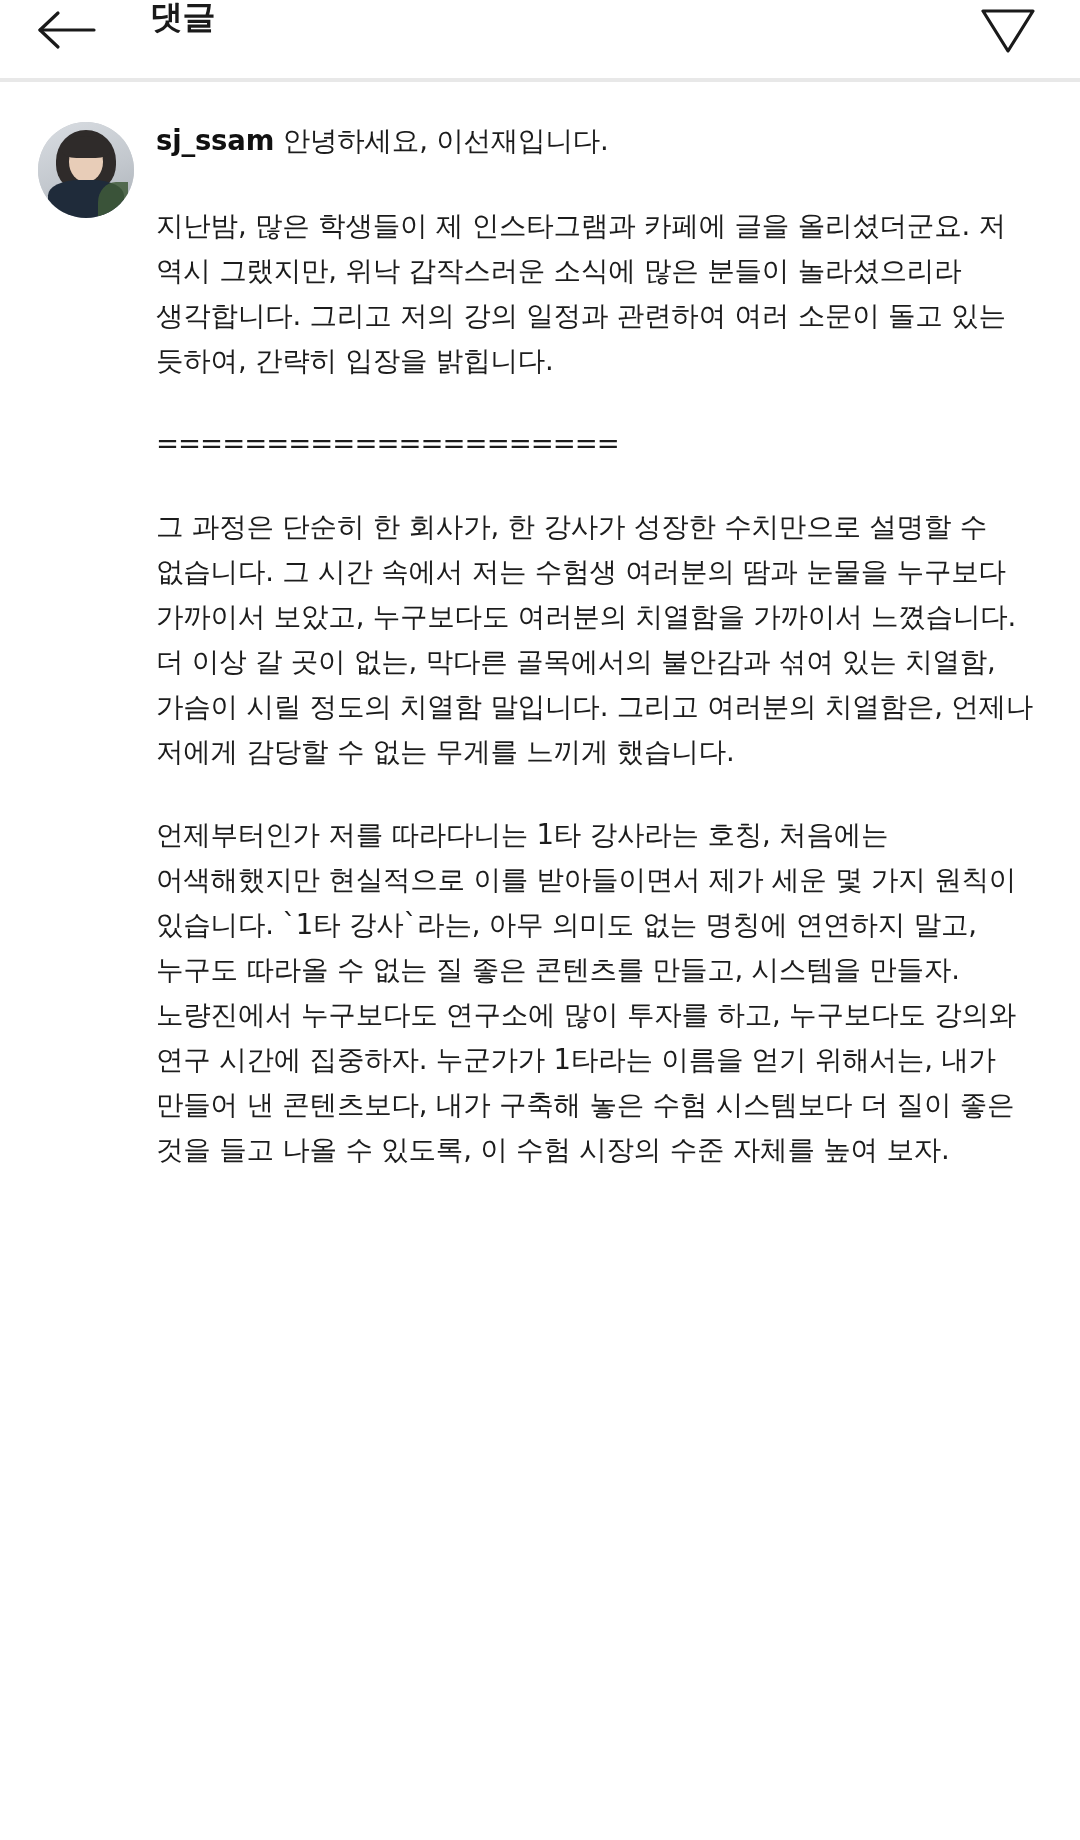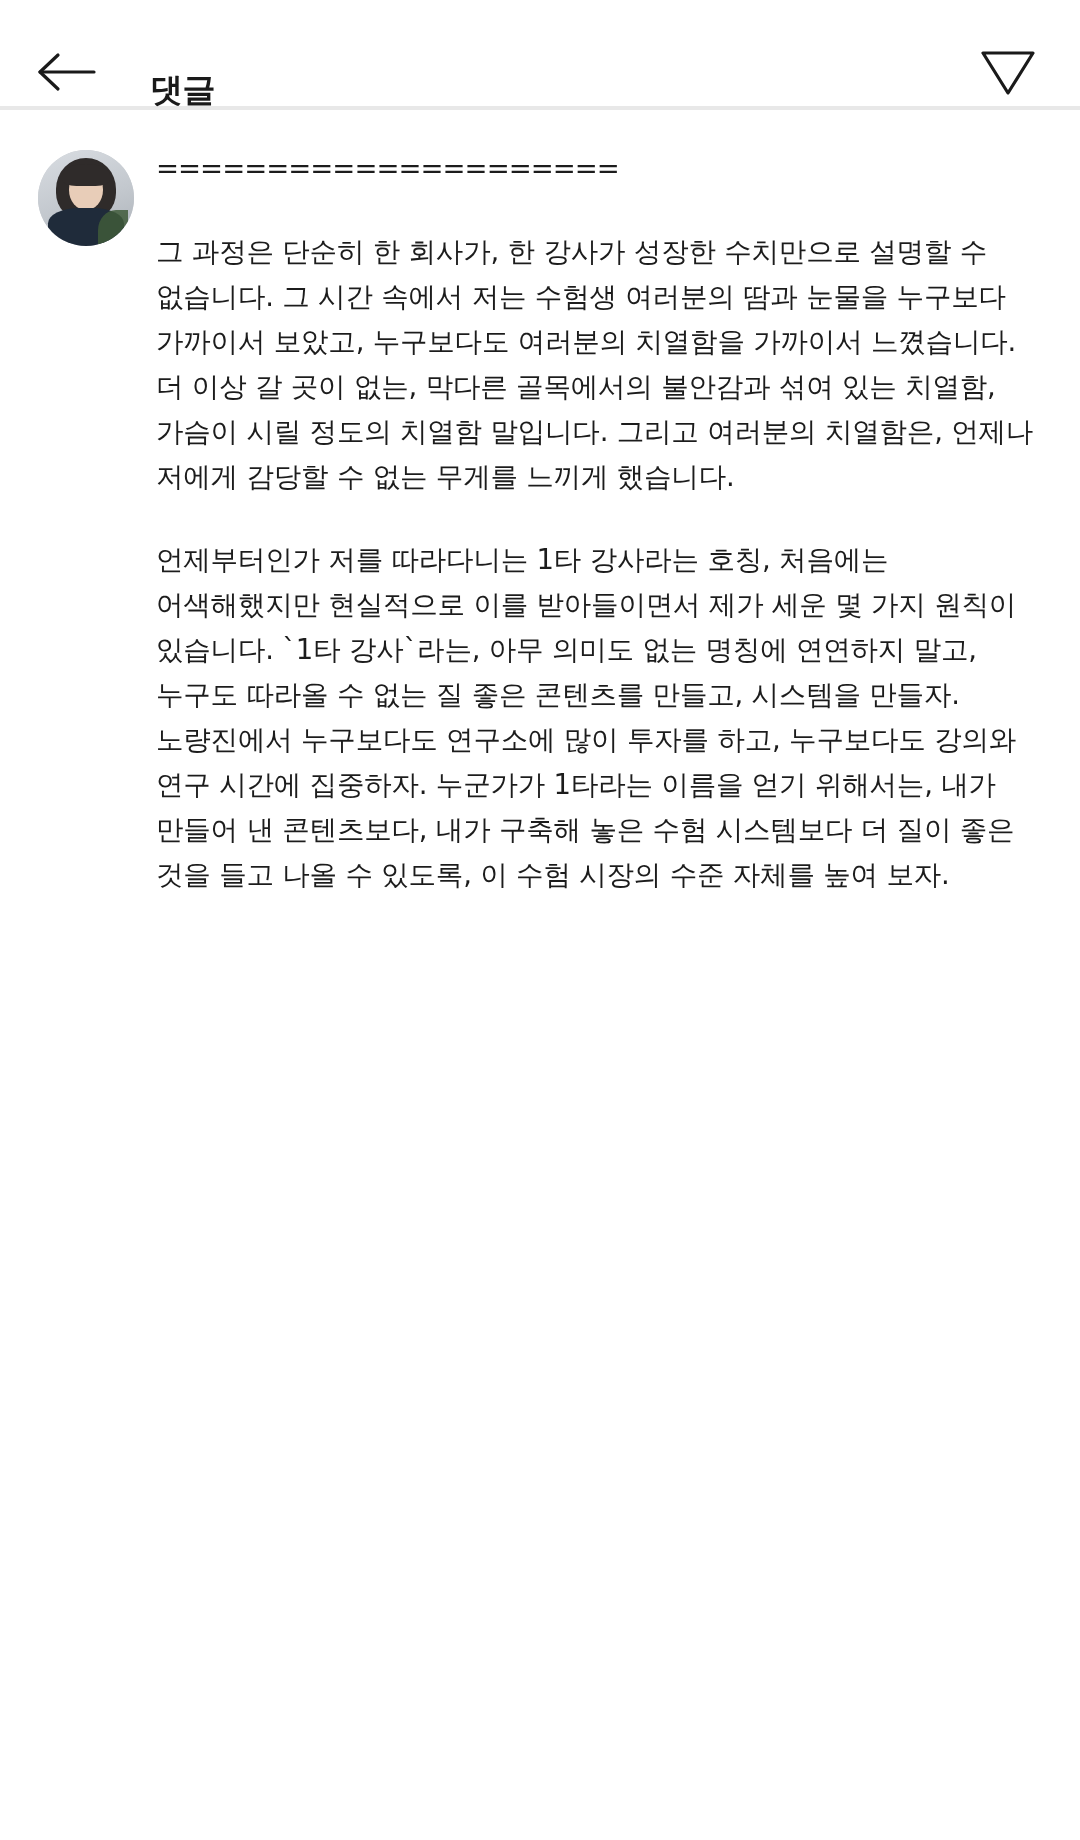--- a/index.html
+++ b/index.html
@@ -13,24 +13,23 @@
     width: 1080px;
     min-height: 1840px;
     position: relative;
   }
 
   
   .appbar {
     height: 78px;
     background: #ffffff;
     display: flex;
-    align-items: flex-end;
+    align-items: flex-start;
     padding: 0 34px;
     position: relative;
-    margin-top: 28px;
   }
   .back-btn {
     width: 64px;
     height: 64px;
     display: flex;
     align-items: center;
     justify-content: center;
     cursor: pointer;
     flex: 0 0 auto;
   }
@@ -180,21 +179,23 @@
       <div class="hair"></div>
       <div class="face"></div>
       <div class="hair-front"></div>
       <div class="body"></div>
       <div class="leaf"></div>
     </div>
   </div>
 
   <div class="text-col">
 
-
+    <p class="para first"><span class="username">sj_ssam</span><span> 안녕하세요, 이선재입니다.</span></p>
+
+    <p class="para">지난밤, 많은 학생들이 제 인스타그램과 카페에 글을 올리셨더군요. 저 역시 그랬지만, 위낙 갑작스러운 소식에 많은 분들이 놀라셨으리라 생각합니다. 그리고 저의 강의 일정과 관련하여 여러 소문이 돌고 있는 듯하여, 간략히 입장을 밝힙니다.</p>
 
 
     <p class="divider-line">=====================</p>
 
 
 
     <p class="para">그 과정은 단순히 한 회사가, 한 강사가 성장한 수치만으로 설명할 수 없습니다. 그 시간 속에서 저는 수험생 여러분의 땀과 눈물을 누구보다 가까이서 보았고, 누구보다도 여러분의 치열함을 가까이서 느꼈습니다. 더 이상 갈 곳이 없는, 막다른 골목에서의 불안감과 섞여 있는 치열함, 가슴이 시릴 정도의 치열함 말입니다. 그리고 여러분의 치열함은, 언제나 저에게 감당할 수 없는 무게를 느끼게 했습니다.</p>
 
     <p class="para">언제부터인가 저를 따라다니는 1타 강사라는 호칭, 처음에는 어색해했지만 현실적으로 이를 받아들이면서 제가 세운 몇 가지 원칙이 있습니다. `1타 강사`라는, 아무 의미도 없는 명칭에 연연하지 말고, 누구도 따라올 수 없는 질 좋은 콘텐츠를 만들고, 시스템을 만들자. 노량진에서 누구보다도 연구소에 많이 투자를 하고, 누구보다도 강의와 연구 시간에 집중하자. 누군가가 1타라는 이름을 얻기 위해서는, 내가 만들어 낸 콘텐츠보다, 내가 구축해 놓은 수험 시스템보다 더 질이 좋은 것을 들고 나올 수 있도록, 이 수험 시장의 수준 자체를 높여 보자.</p>
 

